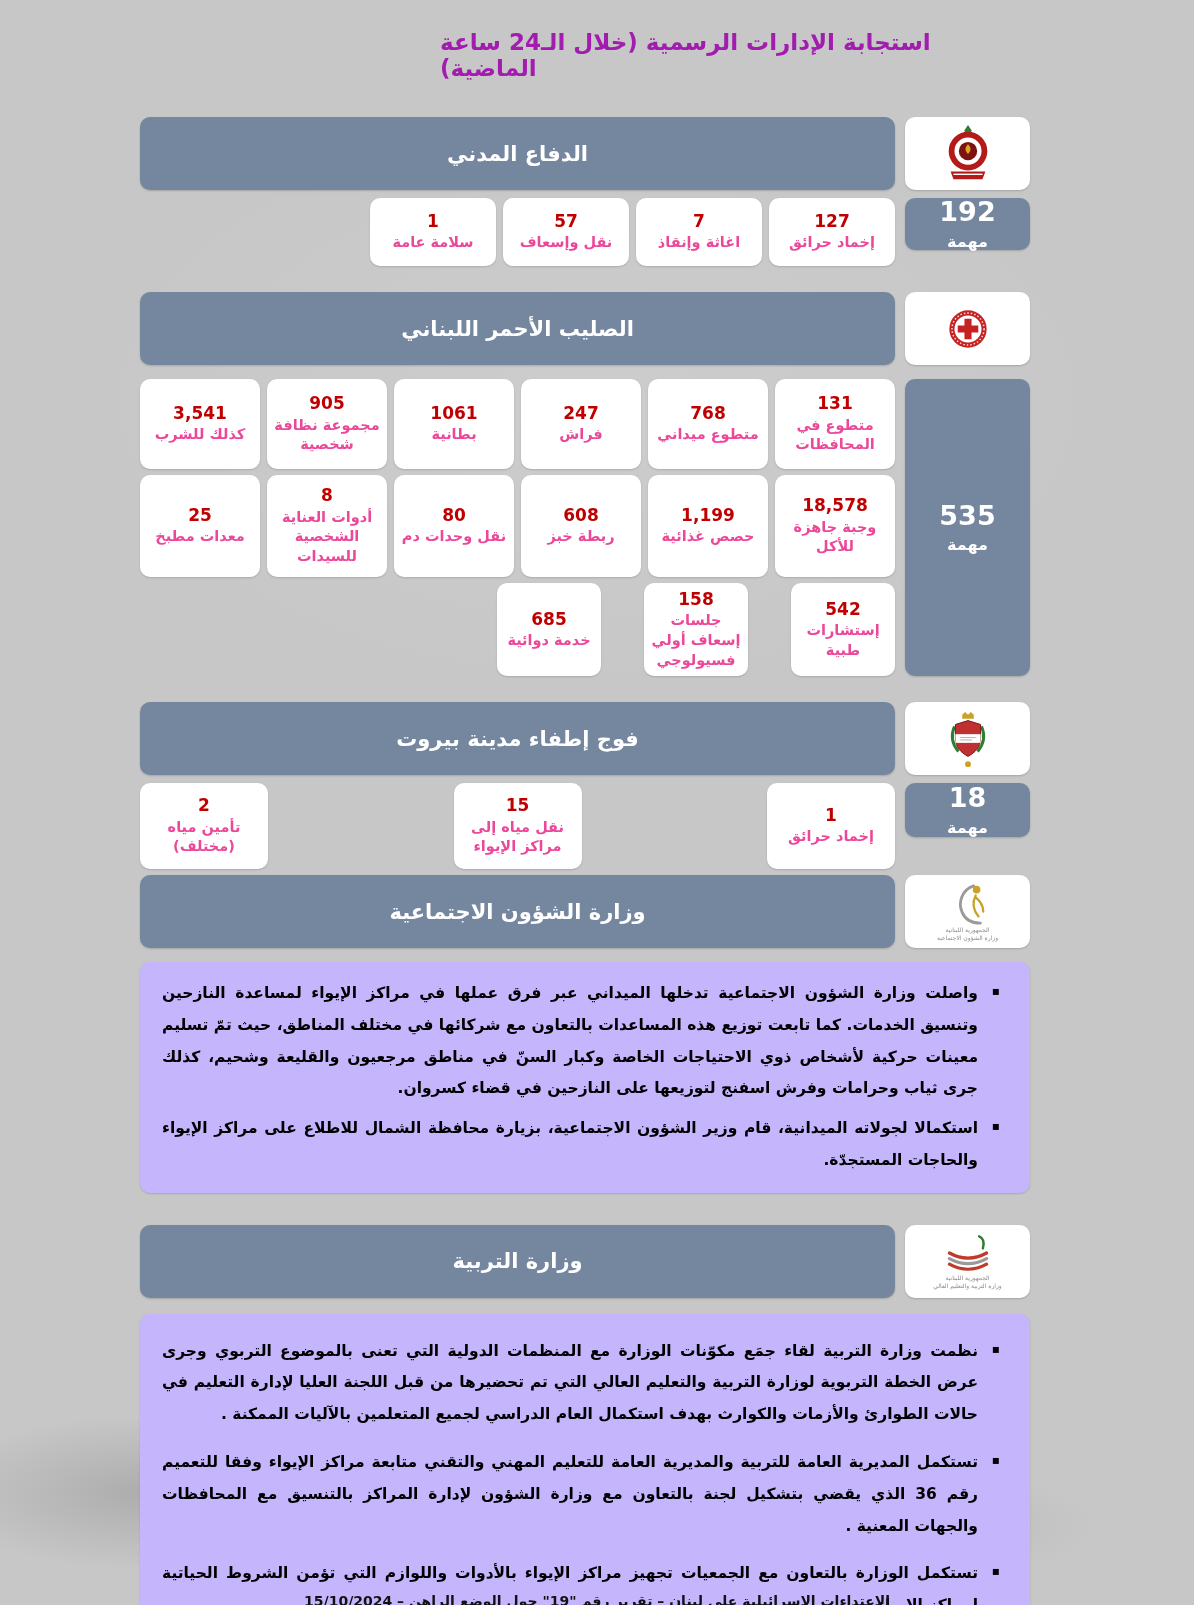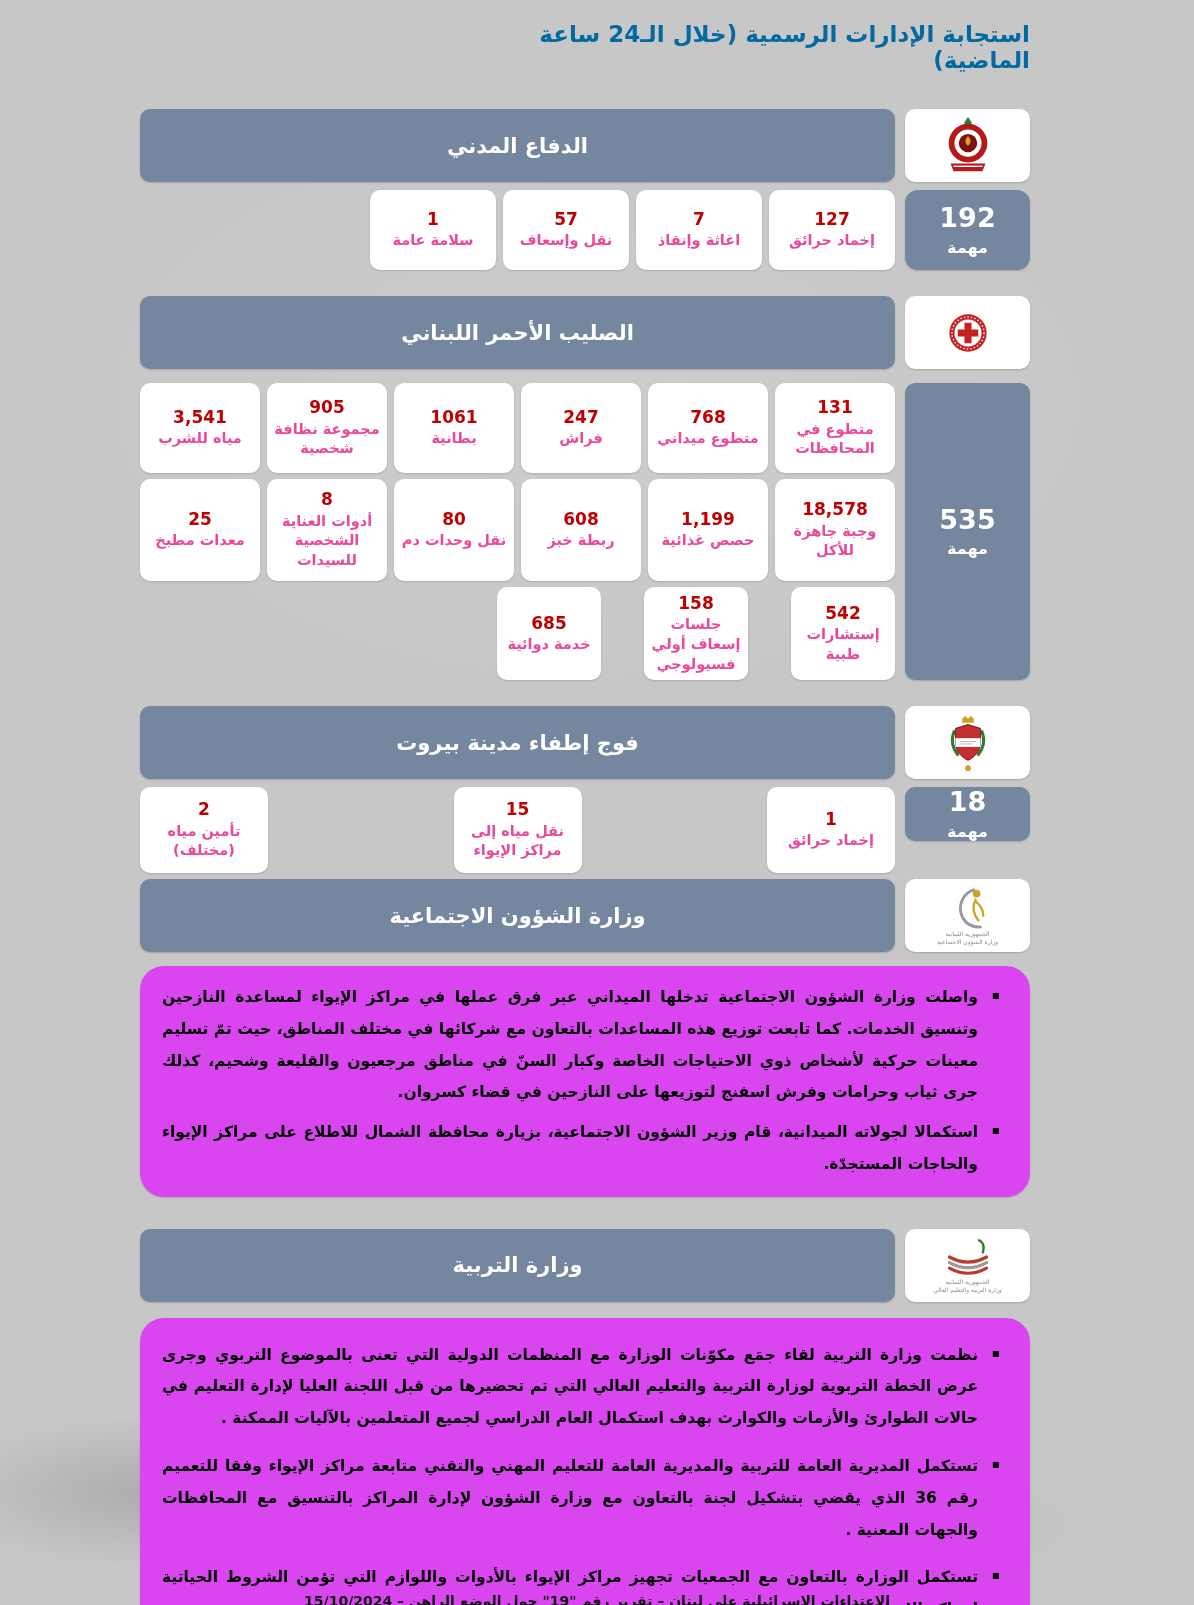--- a/index.html
+++ b/index.html
@@ -16,24 +16,24 @@
     background:
       radial-gradient(ellipse 300px 110px at 12% 93%, rgba(80,80,80,.22), transparent 70%),
       radial-gradient(ellipse 420px 140px at 55% 97%, rgba(100,100,100,.18), transparent 70%),
       radial-gradient(ellipse 260px 90px at 38% 88%, rgba(110,110,110,.15), transparent 70%),
       radial-gradient(ellipse 200px 70px at 80% 95%, rgba(120,120,120,.12), transparent 70%),
       radial-gradient(ellipse 700px 400px at 50% 25%, rgba(255,255,255,.10), transparent 75%);
   }
   .content { position: relative; margin: 0 164px 0 140px; }
 
   .page-title {
-    padding-top: 21px;
+    padding-top: 29px;
     padding-left: 300px;
-    text-align: right;
-    color: #0369a1;
+    text-align: left;
+    color: #a21caf;
     font-weight: bold;
     font-size: 23px;
   }
 
   .sec { margin-top: 26px; }
   .sec.cd  { margin-top: 36px; }
   .sec.fb  { margin-top: 26px; }
   .sec.sa  { margin-top: 6px; }
   .sec.edu { margin-top: 32px; }
 
@@ -83,40 +83,40 @@
     align-items: center; justify-content: center;
     text-align: center;
     padding: 6px 5px;
     box-shadow: 0 1px 2px rgba(0,0,0,.15);
   }
   .card .num { color: #c00000; font-weight: bold; font-size: 17px; line-height: 1.2; }
   .card .lbl { color: #ec4899; font-weight: bold; font-size: 14.5px; line-height: 1.35; margin-top: 2px; }
 
   
   .cd .card { width: 126px; min-height: 68px; }
-  .cd .mission-box { height: 80px; border-radius: 13px; }
+  .cd .mission-box { height: 52px; }
 
   
   .rc-rows { display: flex; flex-direction: column; gap: 6px; }
   .cards-grid6 { display: grid; grid-template-columns: repeat(6, 1fr); gap: 7px; }
   .rc-rows .row1 .card { min-height: 90px; }
   .rc-rows .row2 .card { min-height: 102px; }
   .rc-rows .row3 { display: flex; gap: 7px; }
   .rc-rows .row3 .card { width: 104px; min-height: 88px; margin-left: 36px; }
 
   
   .fb .cards { justify-content: space-between; }
   .fb .card { width: 128px; min-height: 86px; }
   .fb .mission-box { height: 54px; }
   .fb .body-grid { align-items: start; }
 
   
   .text-box {
-    background: #d946ef;
-    border-radius: 24px;
+    background: #c4b5fd;
+    border-radius: 10px;
     margin-top: 14px;
     padding: 16px 28px 16px 22px;
     box-shadow: 0 1px 2px rgba(0,0,0,.15);
   }
   .edu .text-box { margin-top: 16px; padding-top: 22px; padding-bottom: 22px; }
   .bullets { list-style: none; }
   .bullets li {
     position: relative;
     padding-right: 24px;
     text-align: justify;
@@ -227,21 +227,21 @@
           <div class="card">
             <div class="num">1061</div>
             <div class="lbl">بطانية</div>
           </div>
           <div class="card">
             <div class="num">905</div>
             <div class="lbl">مجموعة نظافة شخصية</div>
           </div>
           <div class="card">
             <div class="num">3,541</div>
-            <div class="lbl">مياه للشرب</div>
+            <div class="lbl">كذلك للشرب</div>
           </div>
         </div>
         <div class="cards-grid6 row2">
           <div class="card">
             <div class="num">18,578</div>
             <div class="lbl">وجبة جاهزة للأكل</div>
           </div>
           <div class="card">
             <div class="num">1,199</div>
             <div class="lbl">حصص غذائية</div>

